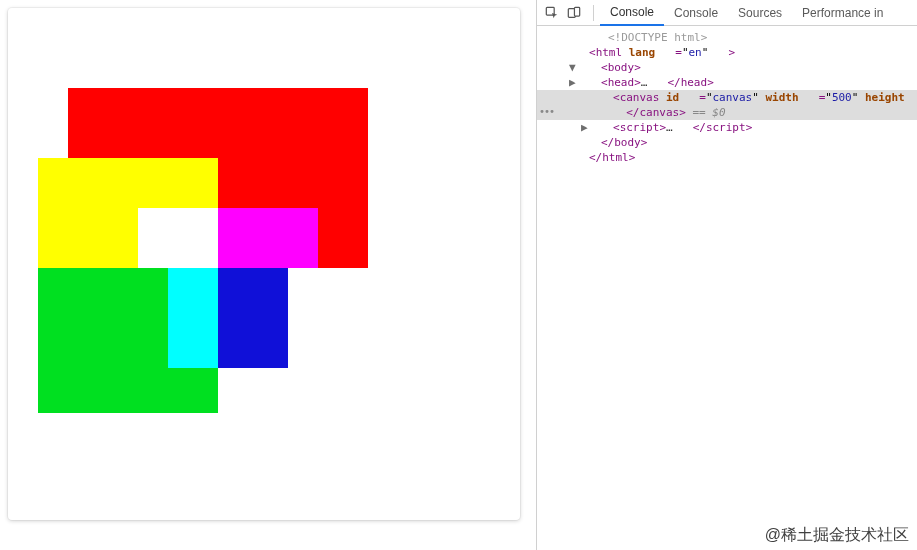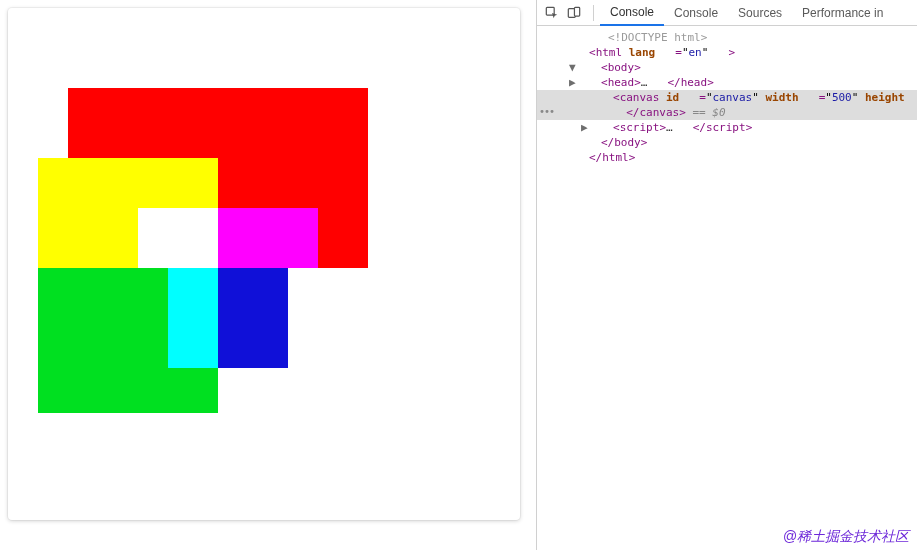--- a/index.html
+++ b/index.html
@@ -118,23 +118,22 @@
   .c-attr    { color: #994500; font-weight: bold; }
   .c-str     { color: #1a1aa6; }
   .c-txt     { color: #303030; }
   .c-eqvar   { color: #888888; font-style: italic; }
   
   .watermark {
     position: absolute;
     right: 8px;
     bottom: 4px;
     font-family: -apple-system, "Helvetica Neue", Arial, sans-serif;
-    font-size: 14px;
-    color: #6d28d9;
-    font-style: italic;
+    font-size: 16px;
+    color: #404040;
   }
 </style>
 </head>
 <body>
 
 <div class="page-wrap">
 
   <div class="rendered-pane">
     <div class="canvas-card">
       <div class="rect r-red"></div>

